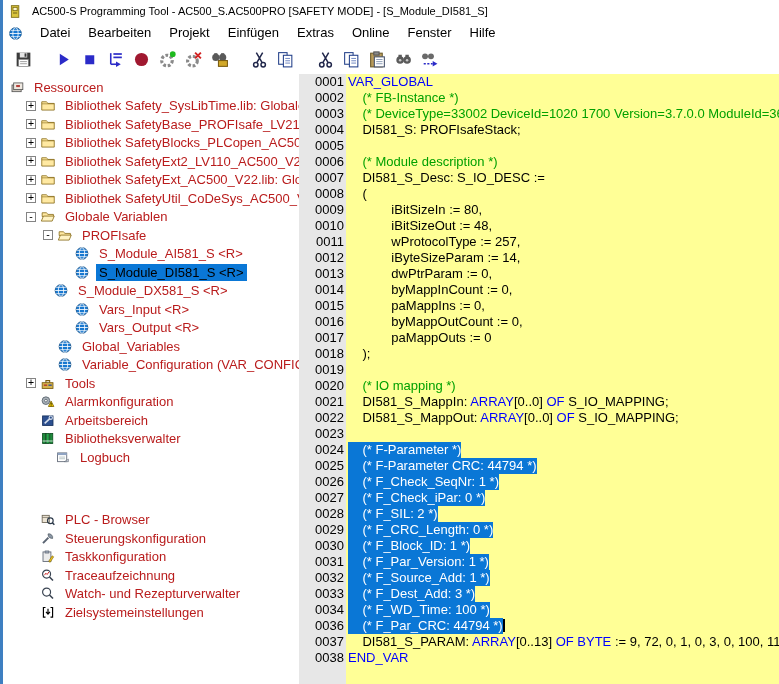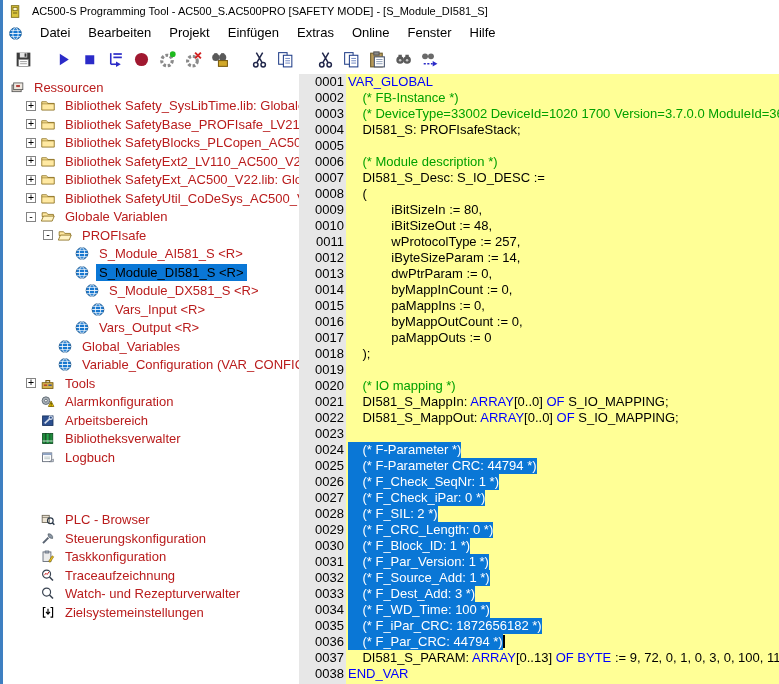--- a/index.html
+++ b/index.html
@@ -346,33 +346,33 @@
           <span class="tree-ico">
             <svg xmlns="http://www.w3.org/2000/svg" viewBox="0 0 18 18" width="100%" height="100%">
               <circle cx="9" cy="9" r="7" fill="#1878d0" stroke="#0a4a86"></circle>
               <ellipse cx="9" cy="9" rx="3.2" ry="7" fill="none" stroke="#fff" stroke-width="1"></ellipse>
               <path d="M2 9 h14" stroke="#fff" stroke-width="1"></path>
               <path d="M3.2 5.2 h11.6 M3.2 12.8 h11.6" stroke="#fff" stroke-width=".9"></path>
             </svg>
           </span>
           <span class="tree-label sel">S_Module_DI581_S &lt;R&gt;</span>
         </div>
-        <div class="tree-row" style="padding-left: 67px;">
+        <div class="tree-row" style="padding-left: 36px;">
           <span class="exp-spacer"></span>
           <span class="tree-ico">
             <svg xmlns="http://www.w3.org/2000/svg" viewBox="0 0 18 18" width="100%" height="100%">
               <circle cx="9" cy="9" r="7" fill="#1878d0" stroke="#0a4a86"></circle>
               <ellipse cx="9" cy="9" rx="3.2" ry="7" fill="none" stroke="#fff" stroke-width="1"></ellipse>
               <path d="M2 9 h14" stroke="#fff" stroke-width="1"></path>
               <path d="M3.2 5.2 h11.6 M3.2 12.8 h11.6" stroke="#fff" stroke-width=".9"></path>
             </svg>
           </span>
           <span class="tree-label">S_Module_DX581_S &lt;R&gt;</span>
         </div>
-        <div class="tree-row" style="padding-left: 57px; margin-left: 16px;">
+        <div class="tree-row" style="padding-left: 57px;">
           <span class="exp-spacer"></span>
           <span class="tree-ico">
             <svg xmlns="http://www.w3.org/2000/svg" viewBox="0 0 18 18" width="100%" height="100%">
               <circle cx="9" cy="9" r="7" fill="#1878d0" stroke="#0a4a86"></circle>
               <ellipse cx="9" cy="9" rx="3.2" ry="7" fill="none" stroke="#fff" stroke-width="1"></ellipse>
               <path d="M2 9 h14" stroke="#fff" stroke-width="1"></path>
               <path d="M3.2 5.2 h11.6 M3.2 12.8 h11.6" stroke="#fff" stroke-width=".9"></path>
             </svg>
           </span>
           <span class="tree-label">Vars_Input &lt;R&gt;</span>
@@ -454,21 +454,21 @@
           <span class="tree-ico">
             <svg xmlns="http://www.w3.org/2000/svg" viewBox="0 0 18 18" width="100%" height="100%">
               <rect x="2.5" y="3" width="3.6" height="12" fill="#1e8a3c" stroke="#0c4a1e"></rect>
               <rect x="6.8" y="3" width="3.6" height="12" fill="#27a84c" stroke="#0c4a1e"></rect>
               <rect x="11.1" y="3" width="3.6" height="12" fill="#1e8a3c" stroke="#0c4a1e"></rect>
               <path d="M2.5 12 h12.2" stroke="#eaf5ec" stroke-width="1"></path>
             </svg>
           </span>
           <span class="tree-label">Bibliotheksverwalter</span>
         </div>
-        <div class="tree-row" style="padding-left: 23px;">
+        <div class="tree-row" style="padding-left: 38px;">
           <span class="exp-spacer"></span>
           <span class="tree-ico">
             <svg xmlns="http://www.w3.org/2000/svg" viewBox="0 0 18 18" width="100%" height="100%">
               <rect x="2.5" y="3.5" width="11" height="10.5" fill="#fff" stroke="#5a6270"></rect>
               <rect x="2.5" y="3.5" width="11" height="2.6" fill="#8fa3c2"></rect>
               <path d="M10.5 14 h5 v-3 z" fill="#d8dde6" stroke="#5a6270" stroke-width=".7"></path>
               <path d="M4.5 8.5 h7 M4.5 10.5 h7" stroke="#9aa" stroke-width=".8"></path>
             </svg>
           </span>
           <span class="tree-label">Logbuch</span>
@@ -667,24 +667,20 @@
           <span class="ln">0032</span>
           <span class="code"><span class="hl"><span class="c">    (* F_Source_Add: 1 *)</span></span></span>
         </div>
         <div class="line">
           <span class="ln">0033</span>
           <span class="code"><span class="hl"><span class="c">    (* F_Dest_Add: 3 *)</span></span></span>
         </div>
         <div class="line">
           <span class="ln">0034</span>
           <span class="code"><span class="hl"><span class="c">    (* F_WD_Time: 100 *)</span></span></span>
-        </div>
-        <div class="line">
-          <span class="ln">0035</span>
-          <span class="code"><span class="hl"><span class="c">    (* F_iPar_CRC: 1872656182 *)</span></span></span>
         </div>
         <div class="line">
           <span class="ln">0036</span>
           <span class="code"><span class="hl"><span class="c">    (* F_Par_CRC: 44794 *)</span></span><span class="caret"></span></span>
         </div>
         <div class="line">
           <span class="ln">0037</span>
           <span class="code"><span class="p">    DI581_S_PARAM: </span><span class="k">ARRAY</span><span class="p">[0..13] </span><span class="k">OF</span><span class="p"> </span><span class="k">BYTE</span><span class="p"> := 9, 72, 0, 1, 0, 3, 0, 100, 111, 158,</span></span>
         </div>
         <div class="line">

